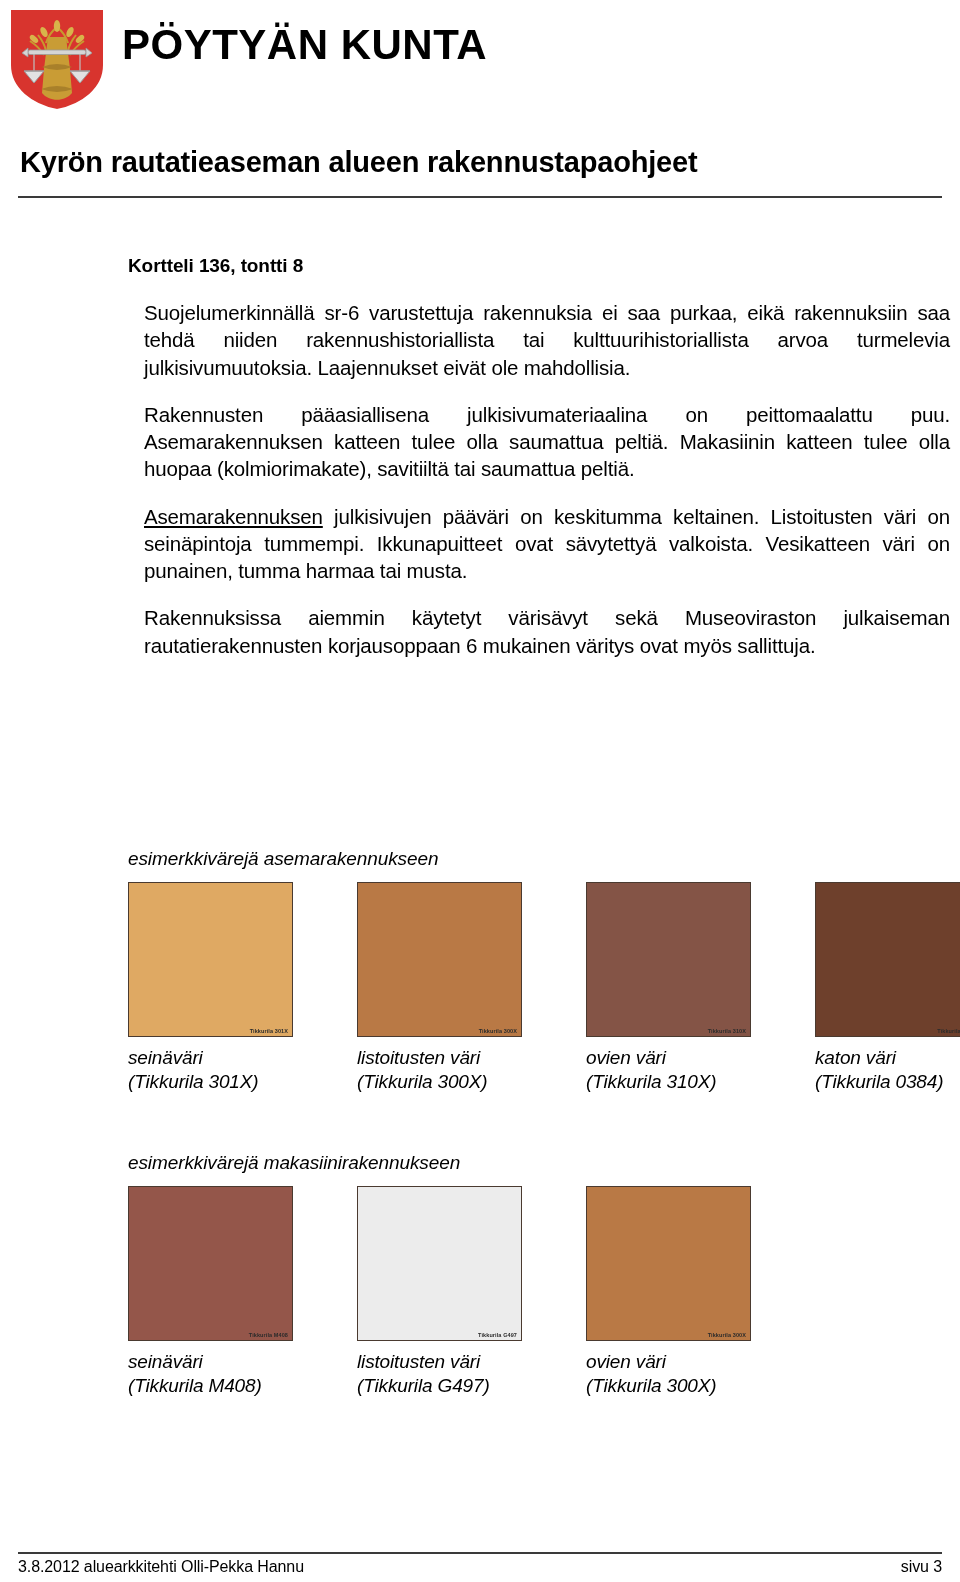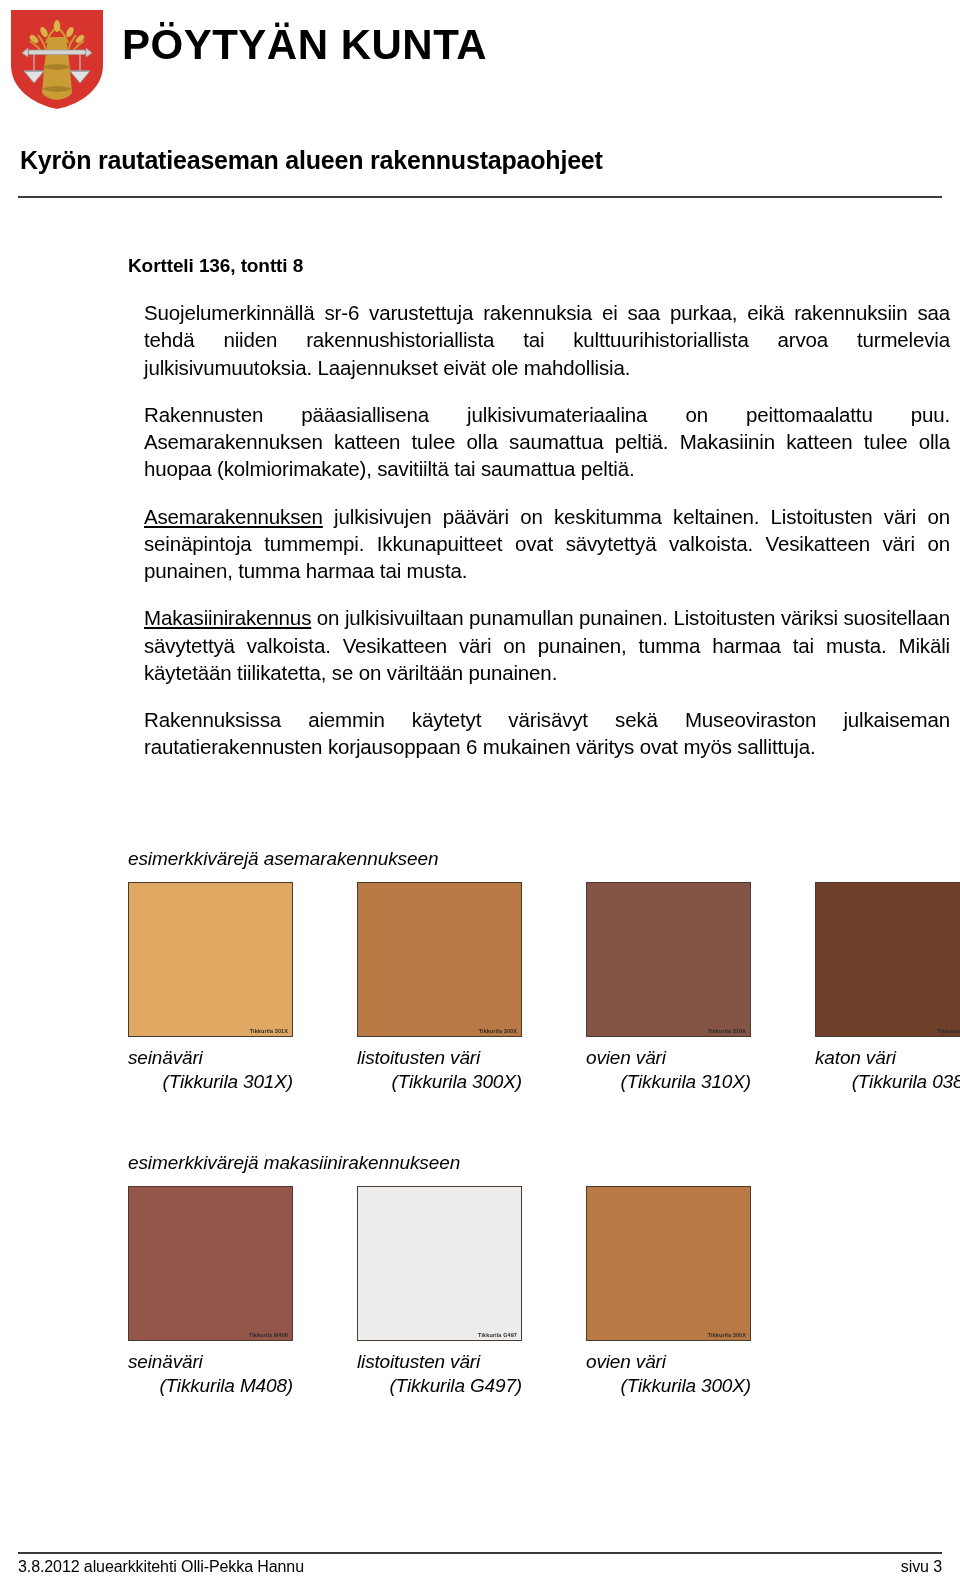--- a/index.html
+++ b/index.html
@@ -39,21 +39,21 @@
     font-weight: bold;
     letter-spacing: 0.5px;
     line-height: 1.1;
     white-space: nowrap;
   }
 
   .doc-title {
     position: absolute;
     left: 20px;
     top: 146px;
-    font-size: 25px;
+    font-size: 29px;
     font-weight: bold;
     letter-spacing: -0.2px;
     white-space: nowrap;
   }
   .rule-top {
     position: absolute;
     left: 18px;
     top: 196px;
     width: 924px;
     height: 0;
@@ -112,21 +112,21 @@
     letter-spacing: 0.1px;
     white-space: nowrap;
   }
   .swatch-label {
     margin-top: 9px;
     font-style: italic;
     font-size: 19px;
     line-height: 1.28;
     letter-spacing: -0.15px;
   }
-  .swatch-label .code { display: block; text-align: right; }
+  .swatch-label .code { display: block; }
 
   
   .rule-bottom {
     position: absolute;
     left: 18px;
     top: 1552px;
     width: 924px;
     height: 0;
     border-top: 2px solid #3a3a3a;
   }
@@ -197,23 +197,20 @@
   </p>
 
   <p class="para">
     <span>Rakennusten pääasiallisena julkisivumateriaalina on peittomaalattu puu. Asemarakennuksen katteen tulee olla saumattua peltiä. Makasiinin katteen tulee olla huopaa (kolmiorimakate), savitiiltä tai saumattua peltiä.</span>
   </p>
 
   <p class="para">
     <span class="u">Asemarakennuksen</span><span> julkisivujen pääväri on keskitumma keltainen. Listoitusten väri on seinäpintoja tummempi. Ikkunapuitteet ovat sävytettyä valkoista. Vesikatteen väri on punainen, tumma harmaa tai musta.</span>
   </p>
 
-  <p class="para">
-    <span class="u">Makasiinirakennus</span><span> on julkisivuiltaan punamullan punainen. Listoitusten väriksi suositellaan sävytettyä valkoista. Vesikatteen väri on punainen, tumma harmaa tai musta. Mikäli käytetään tiilikatetta, se on väriltään punainen.</span>
-  </p>
 
   <p class="para">
     <span>Rakennuksissa aiemmin käytetyt värisävyt sekä Museoviraston julkaiseman rautatierakennusten korjausoppaan 6 mukainen väritys ovat myös sallittuja.</span>
   </p>
 </div>
 
 <div class="swatch-section" style="top:848px;">
   <div class="section-caption">esimerkkivärejä asemarakennukseen</div>
   <div class="swatch-row">
 

